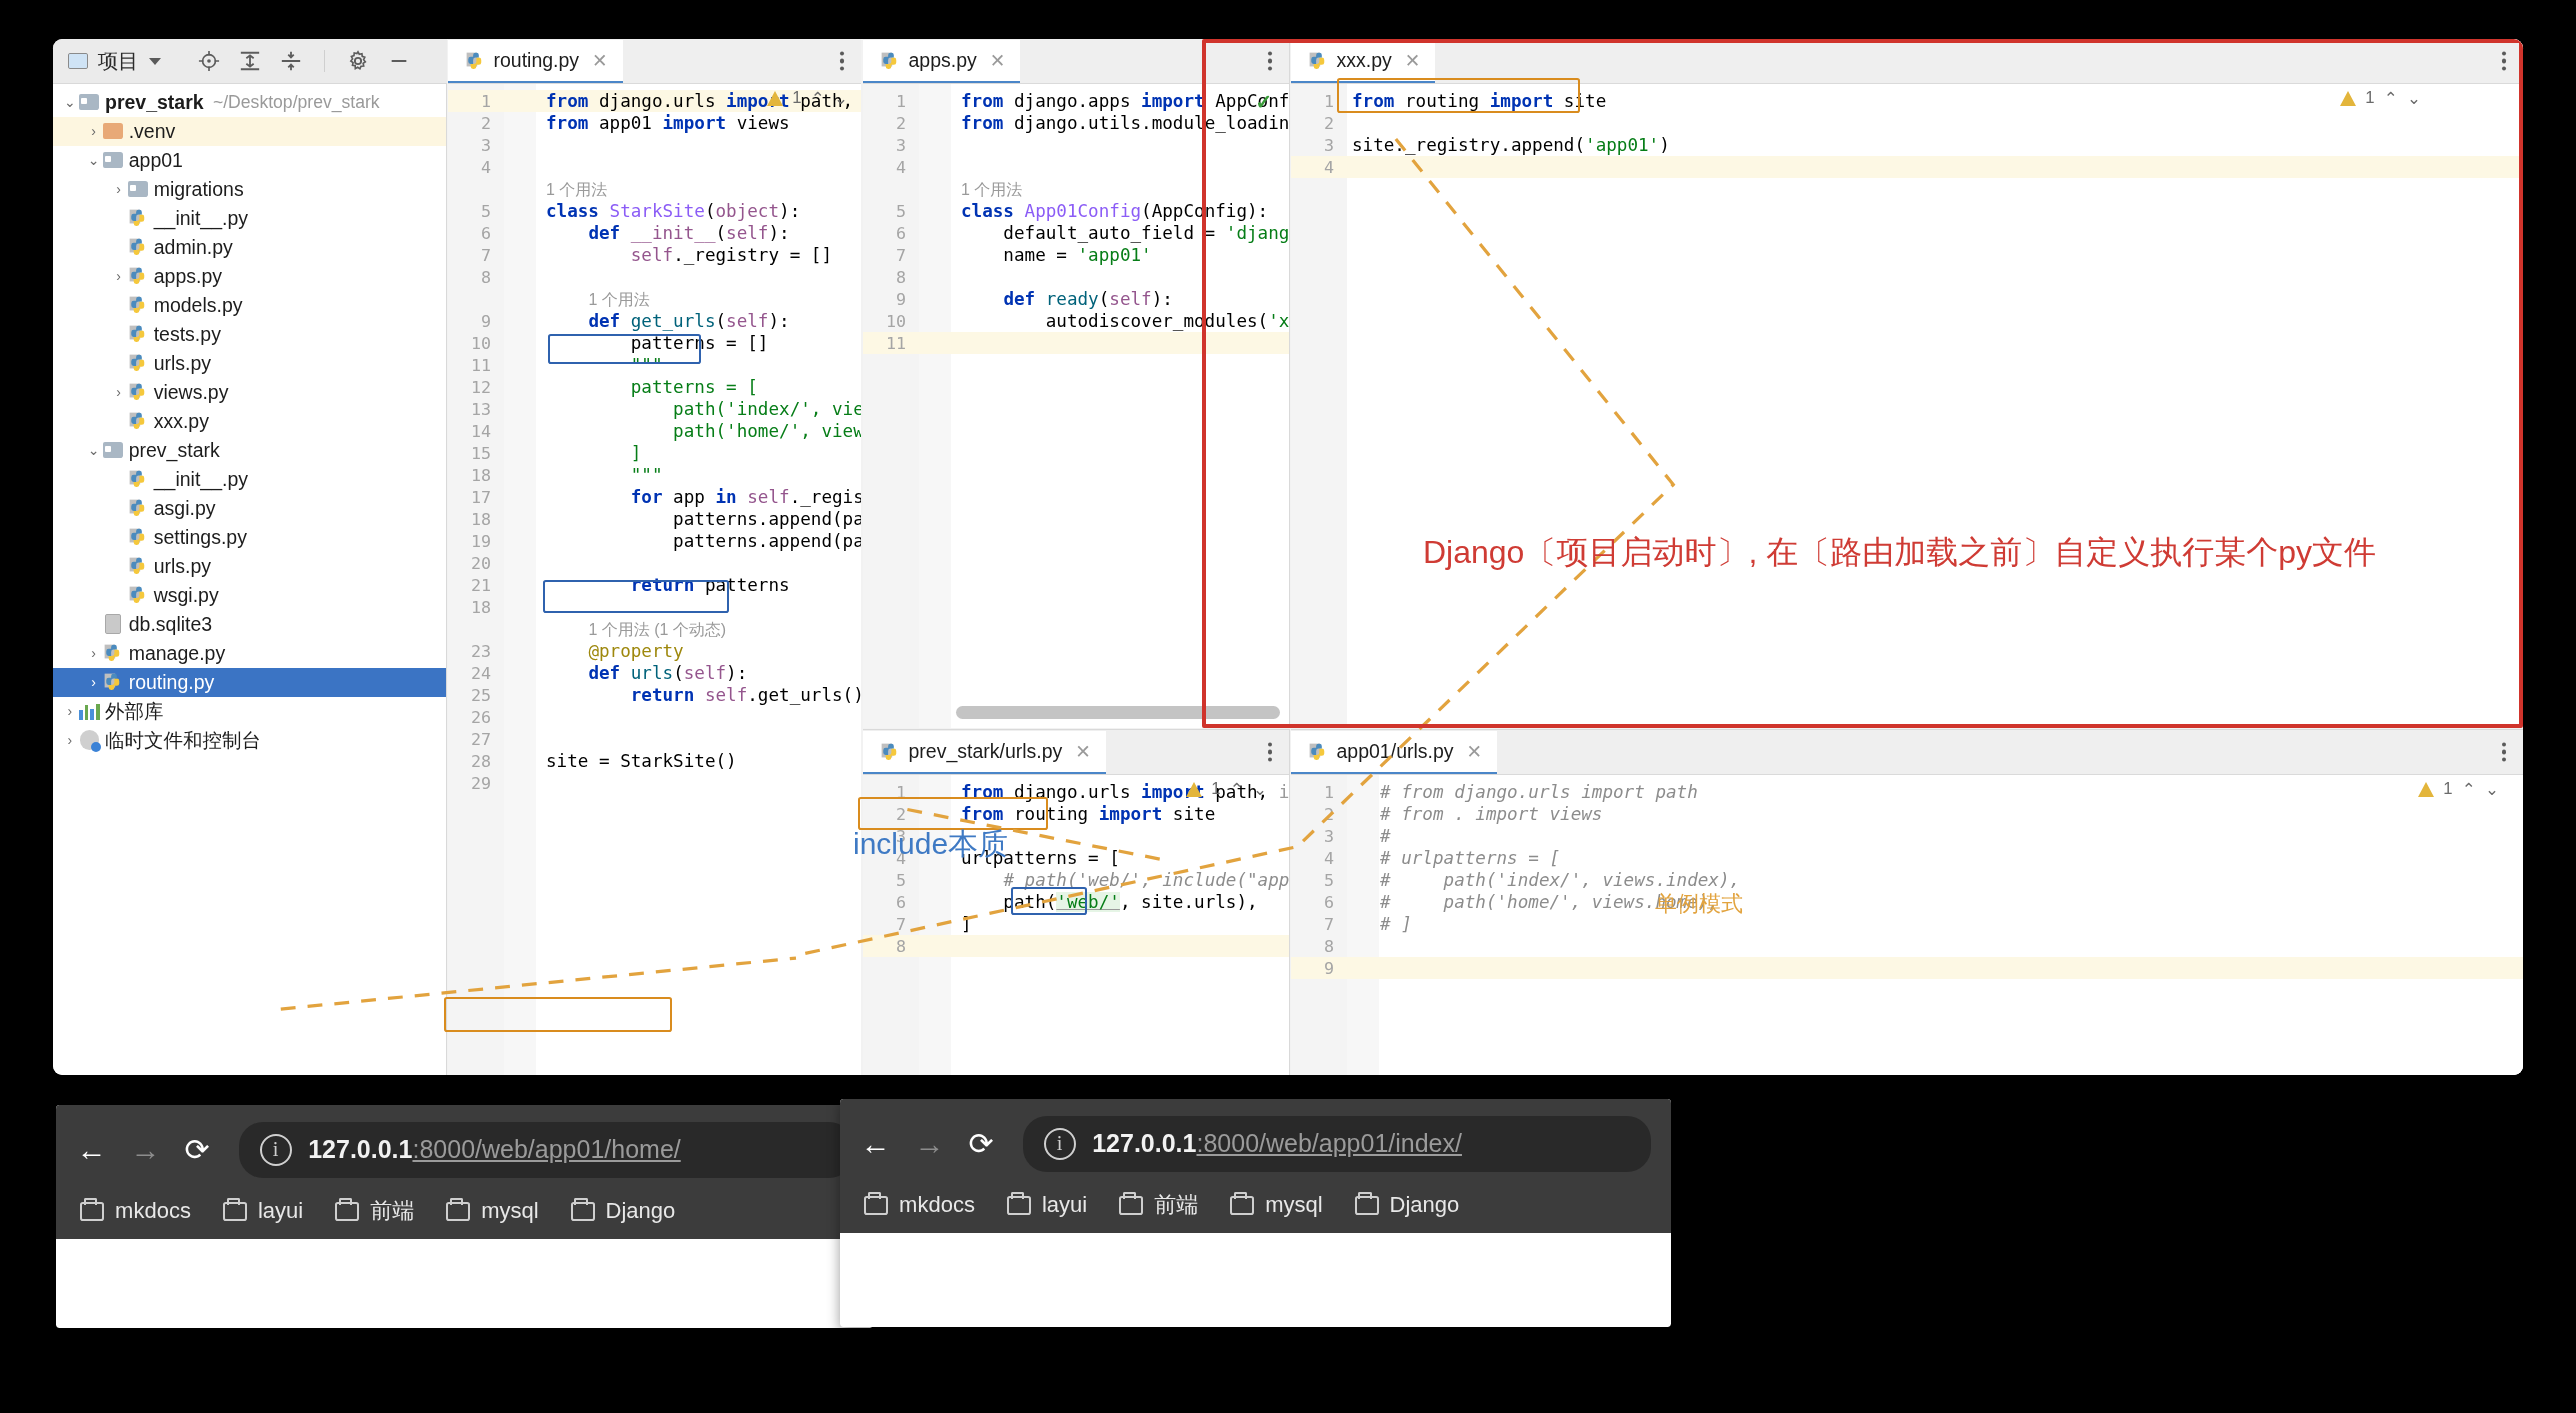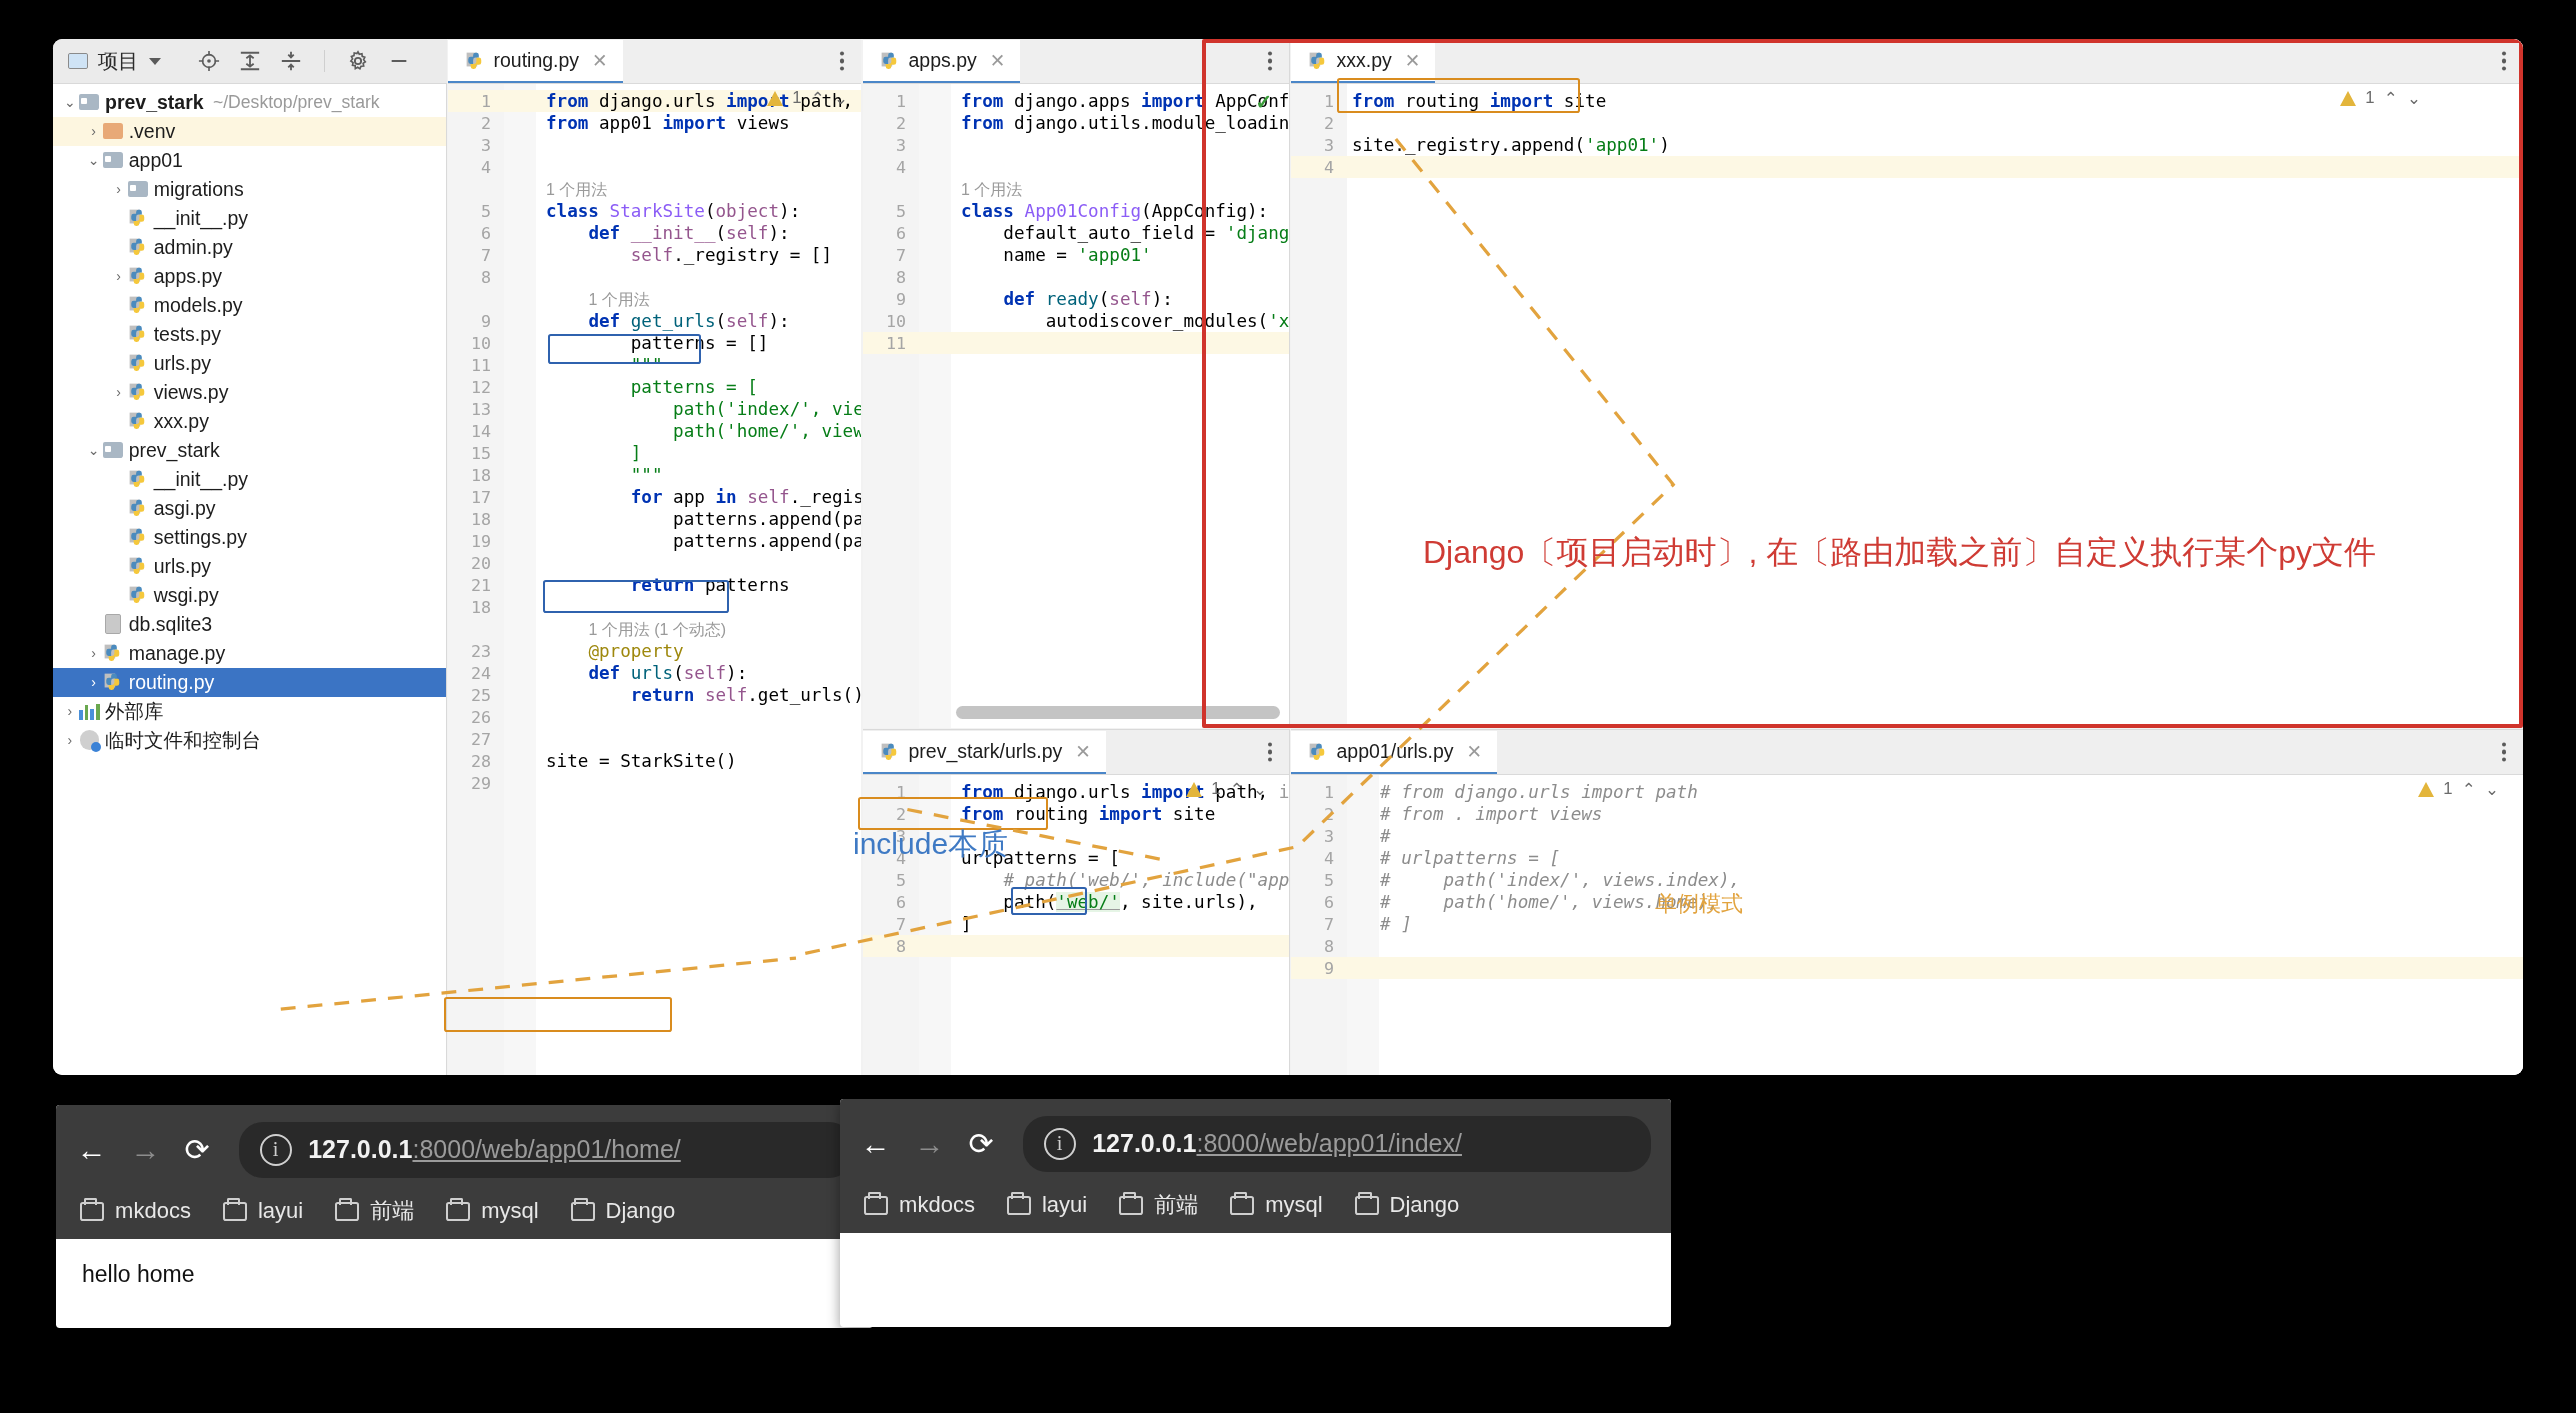--- a/index.html
+++ b/index.html
@@ -681,21 +681,20 @@
           <div class="bm">
             <span class="folderic"></span>
             <span>mysql</span>
           </div>
           <div class="bm">
             <span class="folderic"></span>
             <span>Django</span>
           </div>
         </div>
     </div>
-    <div class="bbody">hello home</div>
   </div>
 
   <div class="browser" style="left:840px; top:1099px; width:831px; height:228px;">
     <div class="bchrome">
       <div class="brow1">
         <span class="bico">←</span>
         <span class="bico dim">→</span>
         <span class="bico">⟳</span>
         <div class="urlbar">
           <span class="infoic">i</span>

